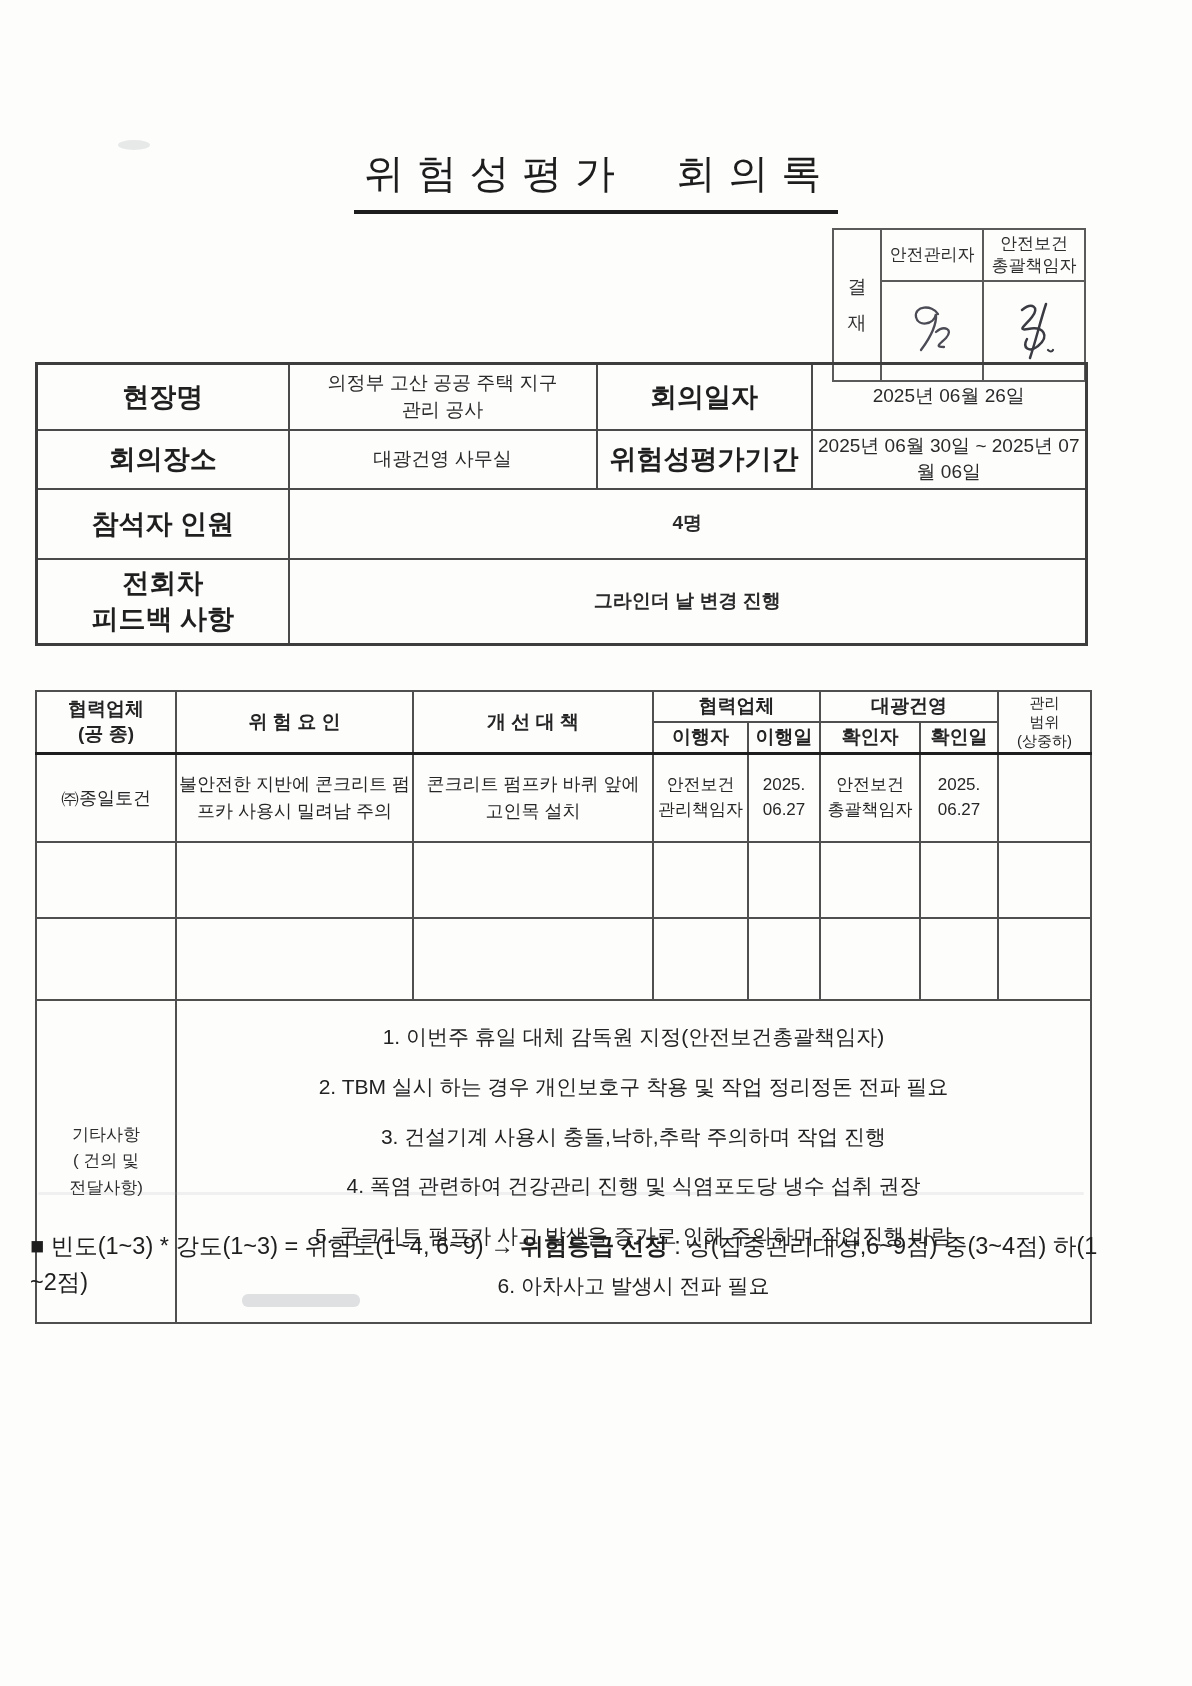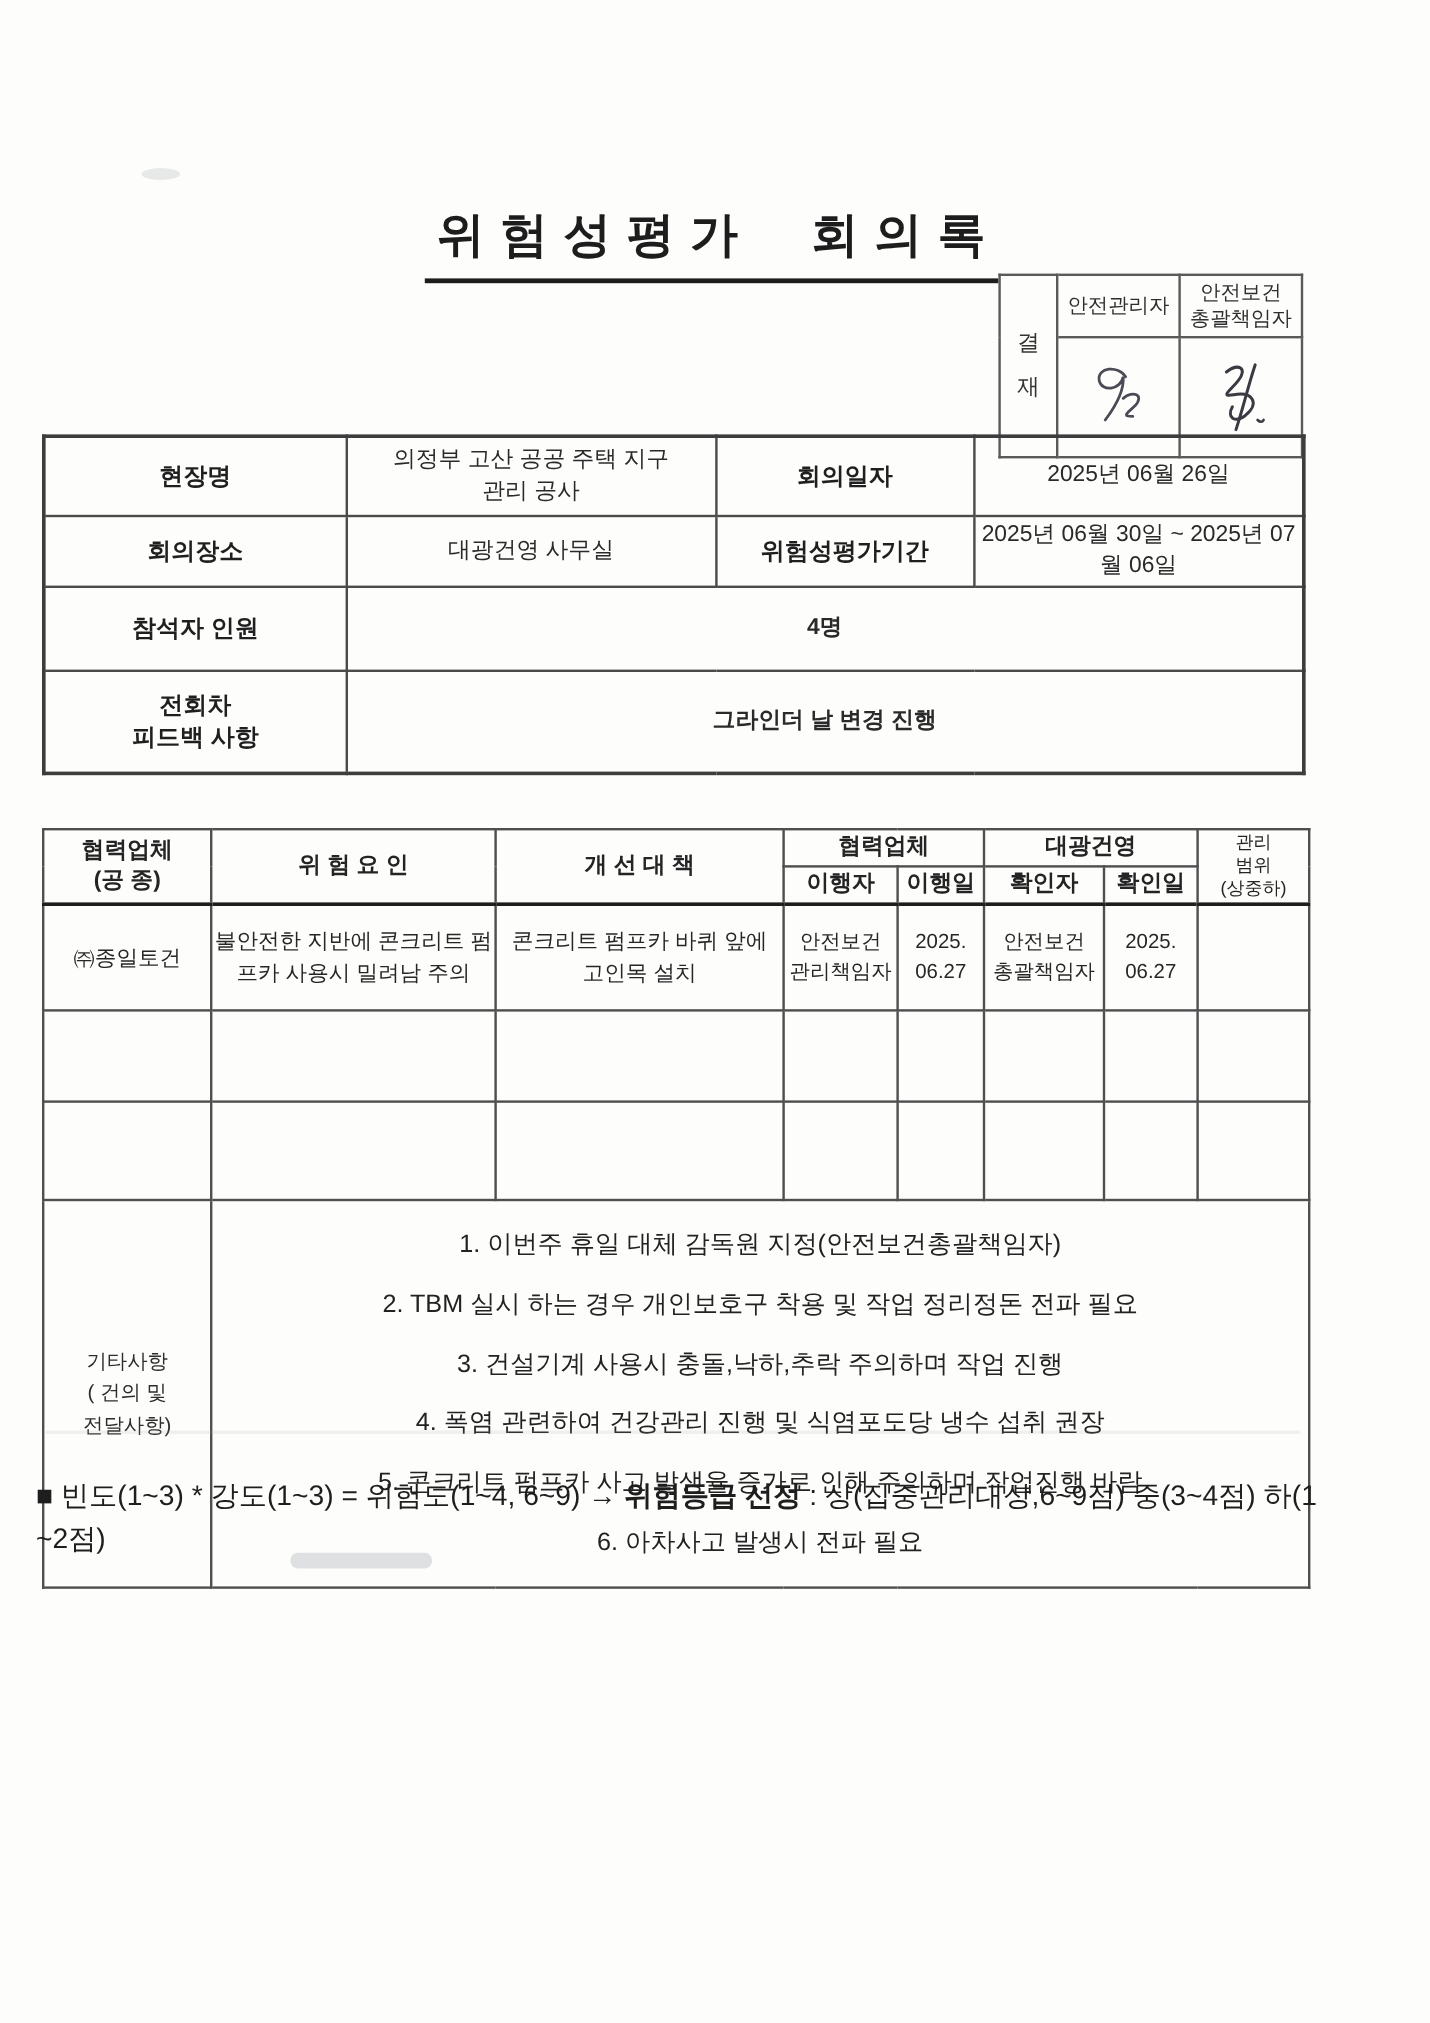--- a/index.html
+++ b/index.html
@@ -8,38 +8,37 @@
     width:1192px;height:1686px;
     background:#fdfdfc;
     font-family:"Liberation Sans","DejaVu Sans",sans-serif;
     color:#262626;
     overflow:hidden;
   }
   
   .title{position:absolute;top:146px;left:0;right:0;text-align:center;margin:0;}
   .title-text{
     display:inline-block;
-    font-size:40px;font-weight:700;letter-spacing:0.32em;
+    font-size:40px;font-weight:400;letter-spacing:0.32em;
     white-space:pre;
     border-bottom:4px solid #1d1d1d;
     padding:0 4px 9px 10px;
     color:#1d1d1d;
-    margin-top:22px;
   }
   
   .approval{position:absolute;top:228px;right:106px;border-collapse:collapse;table-layout:fixed;background:#fdfdfc;}
   .approval td{border:2px solid #5a5a5a;text-align:center;vertical-align:middle;white-space:pre-line;padding:0;}
   .ap-label{width:46px;font-size:19px;line-height:1.9;color:#333;}
   .ap-head{width:100px;height:50px;font-size:17px;line-height:1.3;color:#2e2e2e;}
   .ap-sign{height:72px;}
   .ap-sign svg{display:block;margin:0 auto;}
   
   .info{position:absolute;top:362px;left:35px;width:1050px;border-collapse:collapse;table-layout:fixed;border:3px solid #3d3d3d;}
   .info th,.info td{border:2px solid #4a4a4a;text-align:center;vertical-align:middle;white-space:pre-line;padding:2px 4px;}
-  .info th{font-size:20px;font-weight:700;color:#1f1f1f;}
+  .info th{font-size:27px;font-weight:700;color:#1f1f1f;}
   .info td{font-size:19px;line-height:1.4;color:#2a2a2a;}
   .r1{height:66px}.r2{height:52px}.r3{height:70px}.r4{height:86px}
   .sm{font-size:16.5px;}
   .bold-val{font-weight:700;font-size:20px;margin-left:35px;}
   
   .risk{position:absolute;top:690px;left:35px;width:1055px;border-collapse:collapse;table-layout:fixed;border:2px solid #3d3d3d;}
   .risk th,.risk td{border:2px solid #4f4f4f;text-align:center;vertical-align:middle;white-space:pre-line;padding:2px;}
   .risk thead th{font-size:19px;font-weight:600;color:#242424;line-height:1.3;}
   .risk thead tr.hr1{height:30px}
   .risk thead tr.hr2{height:32px}

